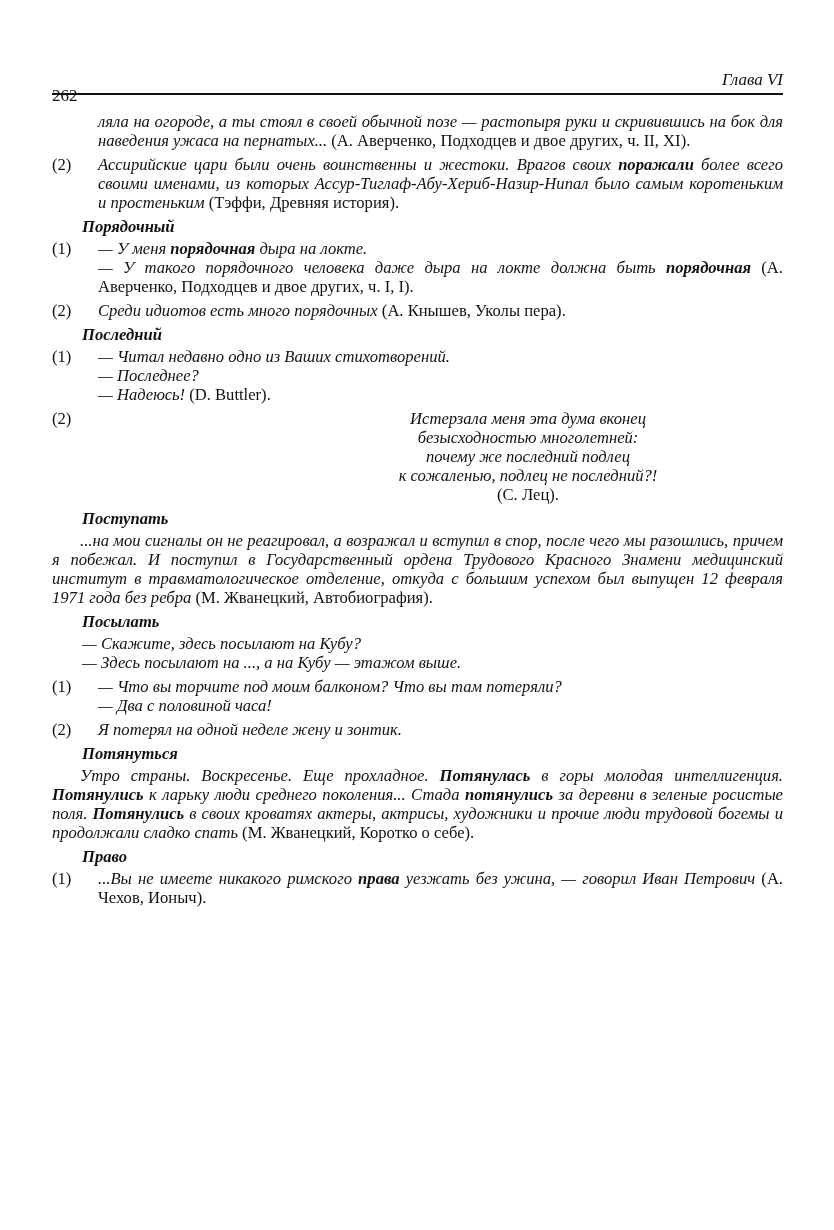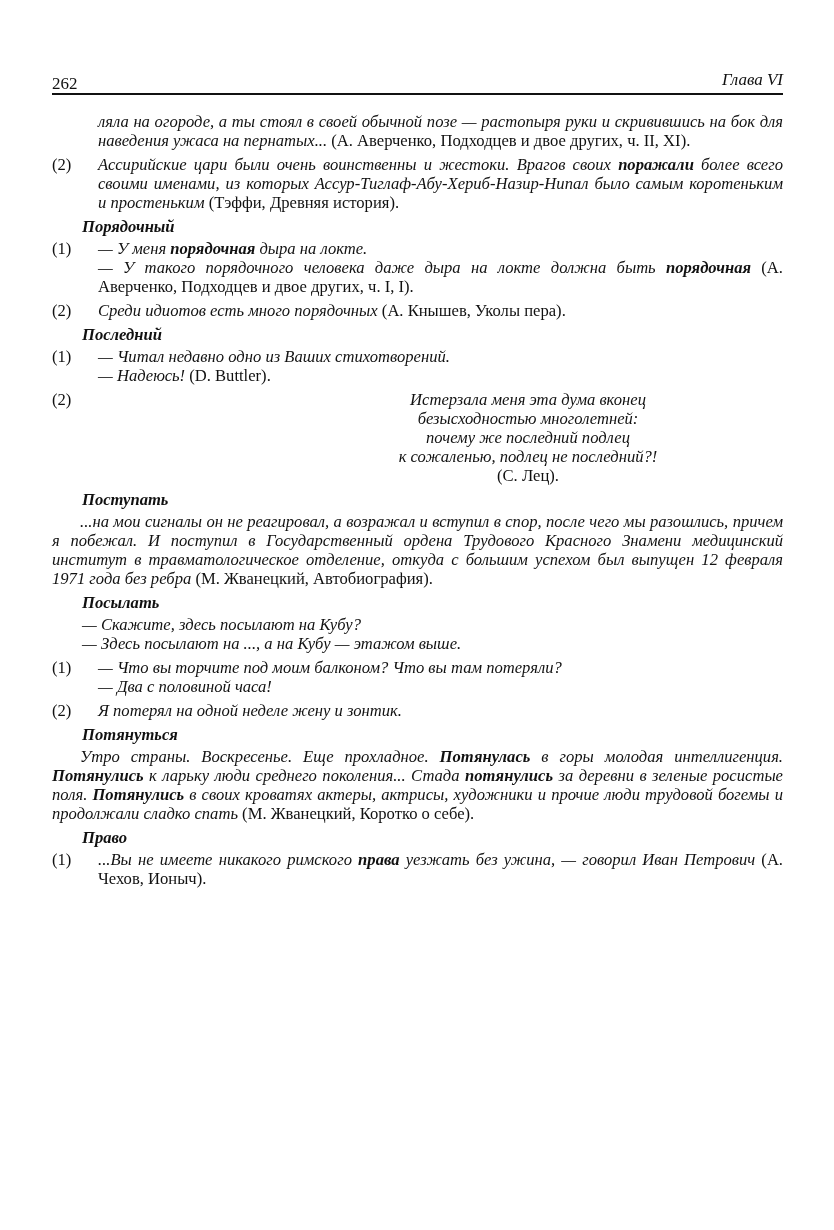--- a/index.html
+++ b/index.html
@@ -1,20 +1,20 @@
 <!DOCTYPE html>
 <html><head>
 <meta charset="utf-8">
 <style>
   html, body { margin: 0; padding: 0; background: #ffffff; }
   body { width: 834px; height: 1230px; position: relative; overflow: hidden;
          font-family: "Liberation Serif", "DejaVu Serif", serif; color: #111; }
   .page { position: absolute; left: 52px; top: 0; width: 731px; }
   .hdr { position: absolute; top: 70px; left: 0; width: 731px; height: 22px; font-size: 17px; }
-  .pnum { position: absolute; left: 0; top: 4px; }
+  .pnum { position: absolute; left: 0; top: 16px; }
   .ptitle { position: absolute; left: 0; width: 100%; text-align: right; font-style: italic; top: 0; }
   .rule { position: absolute; top: 93px; left: 0; width: 731px; height: 0; border-top: 2px solid #111; }
   .body { position: absolute; top: 112px; left: 0; width: 731px; font-size: 16.6px; line-height: 19px; }
   .ex { position: relative; padding-left: 46px; margin: 0 0 5px 0; }
   .num { position: absolute; left: 0; top: 0; font-style: normal; }
   .it { font-style: italic; }
   .rm { font-style: normal; }
   b.kw { font-weight: bold; font-style: italic; }
   .just { text-align: justify; }
   .hw { font-weight: bold; font-style: italic; padding-left: 30px; margin: 4px 0 3px 0; font-size: 16.6px; }
@@ -45,20 +45,21 @@
         <span class="num">(1)</span>
         <span class="line"><span class="it">— У меня </span><b class="kw">порядочная</b><span class="it"> дыра на локте.</span></span>
         <span class="line just"><span class="it">— У такого порядочного человека даже дыра на локте должна быть </span><b class="kw">порядочная</b><span class="rm"> (А. Аверченко, Подходцев и двое других, ч. I, I).</span></span>
       </p>
     <p class="ex"><span class="num">(2)</span><span class="it">Среди идиотов есть много порядочных</span><span class="rm"> (А. Кнышев, Уколы пера).</span></p>
 
     <div class="hw">Последний</div>
     <p class="ex">
         <span class="num">(1)</span>
         <span class="line it">— Читал недавно одно из Ваших стихотворений.</span>
+        <span class="line it">— Последнее?</span>
         <span class="line"><span class="it">— Надеюсь!</span><span class="rm"> (D. Buttler).</span></span>
       </p>
     <div class="ex">
         <span class="num">(2)</span>
       <div class="poem">
         <span class="line it">Истерзала меня эта дума вконец</span>
         <span class="line it">безысходностью многолетней:</span>
         <span class="line it">почему же последний подлец</span>
         <span class="line it">к сожаленью, подлец не последний?!</span>
         <span class="line rm">(С. Лец).</span>

